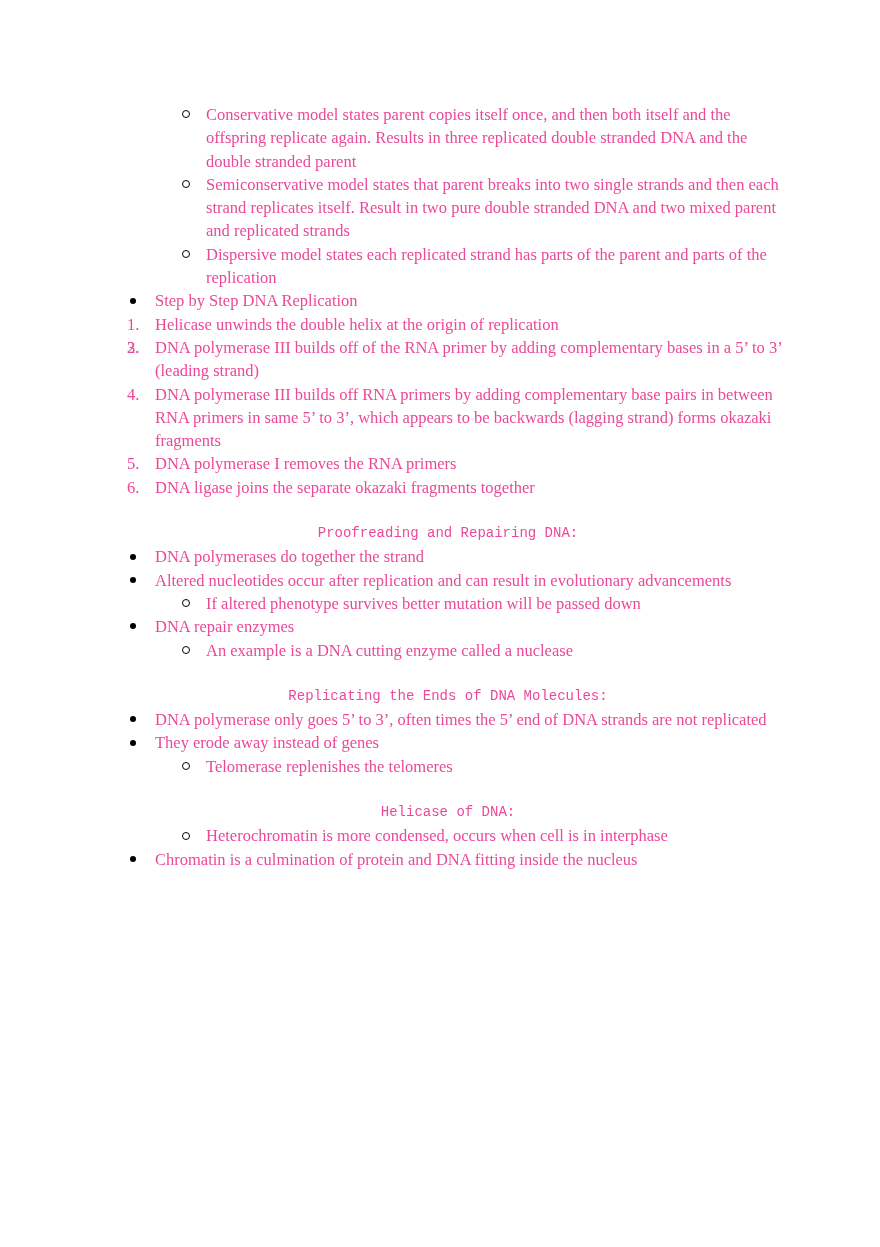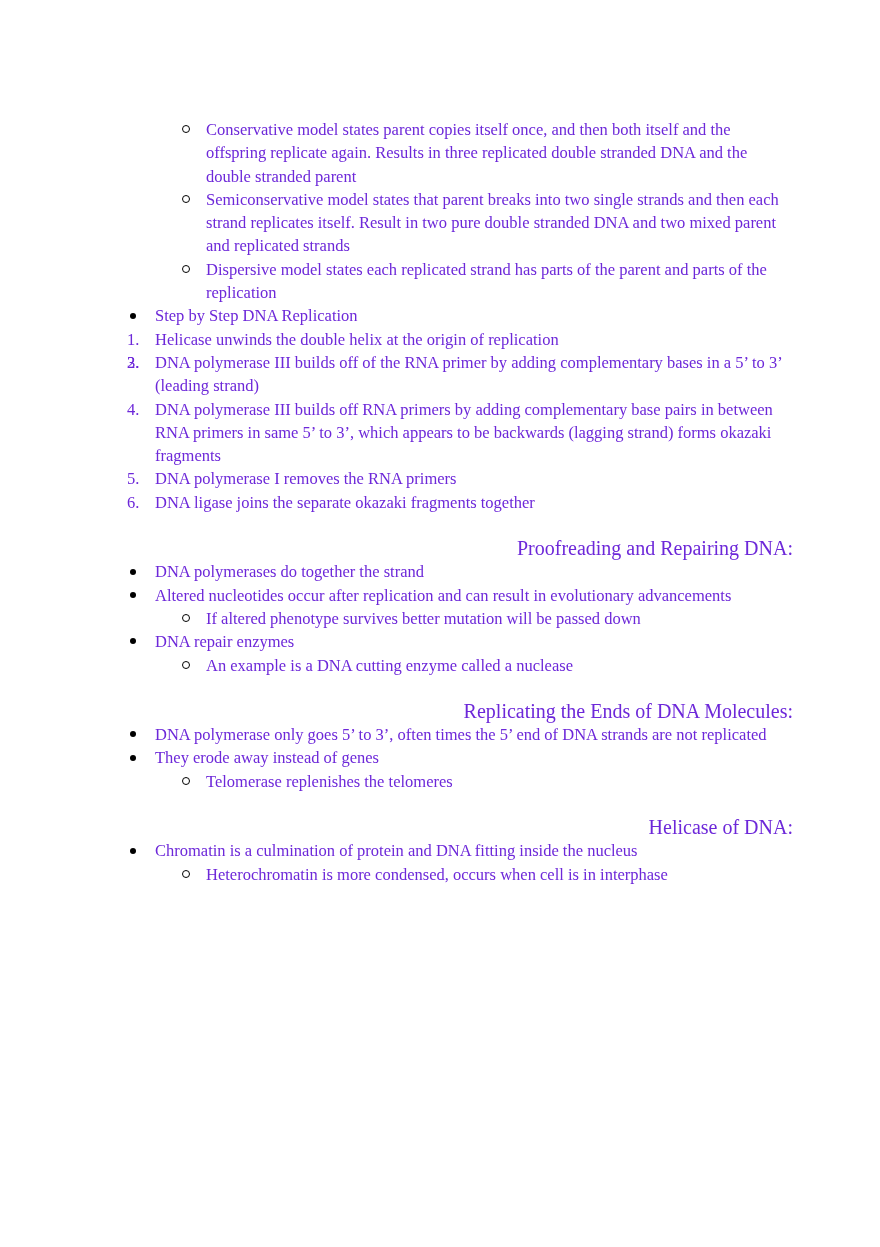--- a/index.html
+++ b/index.html
@@ -7,41 +7,41 @@
     padding: 0;
     background: #ffffff;
   }
   .page {
     position: relative;
     width: 880px;
     height: 939px;
     background: #ffffff;
     overflow: hidden;
     font-family: "Liberation Serif", "DejaVu Serif", serif;
-    color: #6d28d9;
-    margin-top: 15px;
+    color: #ec4899;
     -webkit-font-smoothing: antialiased;
   }
   .content {
     position: absolute;
     left: 103px;
     top: 103px;
     width: 690px;
   }
 
   
   .block { margin: 0; padding: 0; }
   .spacer { height: 23px; }
 
   .section-head {
-    font-size: 20px;
+    font-size: 14px;
     line-height: 23.3px;
     margin: 0;
     padding: 0;
-    text-align: right;
+    text-align: center;
+    font-family: Liberation Mono, monospace;
   }
 
   .item {
     position: relative;
     font-size: 16.5px;
     line-height: 23.3px;
     margin: 0;
     padding: 0;
   }
   .marker {
@@ -196,27 +196,27 @@
       <div class="item lvl2">
         <span class="marker"><span class="bullet-ring"></span></span>
         <span>Telomerase replenishes the telomeres</span>
       </div>
     </div>
 
     <div class="spacer"></div>
 
     <div class="block">
       <div class="section-head">Helicase of DNA:</div>
+      <div class="item lvl2">
+        <span class="marker"><span class="bullet-ring"></span></span>
+        <span>Heterochromatin is more condensed, occurs when cell is in interphase</span>
+      </div>
       <div class="item lvl1">
         <span class="marker"><span class="bullet-dot"></span></span>
         <span>Chromatin is a culmination of protein and DNA fitting inside the nucleus</span>
       </div>
-      <div class="item lvl2">
-        <span class="marker"><span class="bullet-ring"></span></span>
-        <span>Heterochromatin is more condensed, occurs when cell is in interphase</span>
-      </div>
     </div>
 
   </div>
 
   <div class="black-band"></div>
 
 </div>
 
 </body></html>

